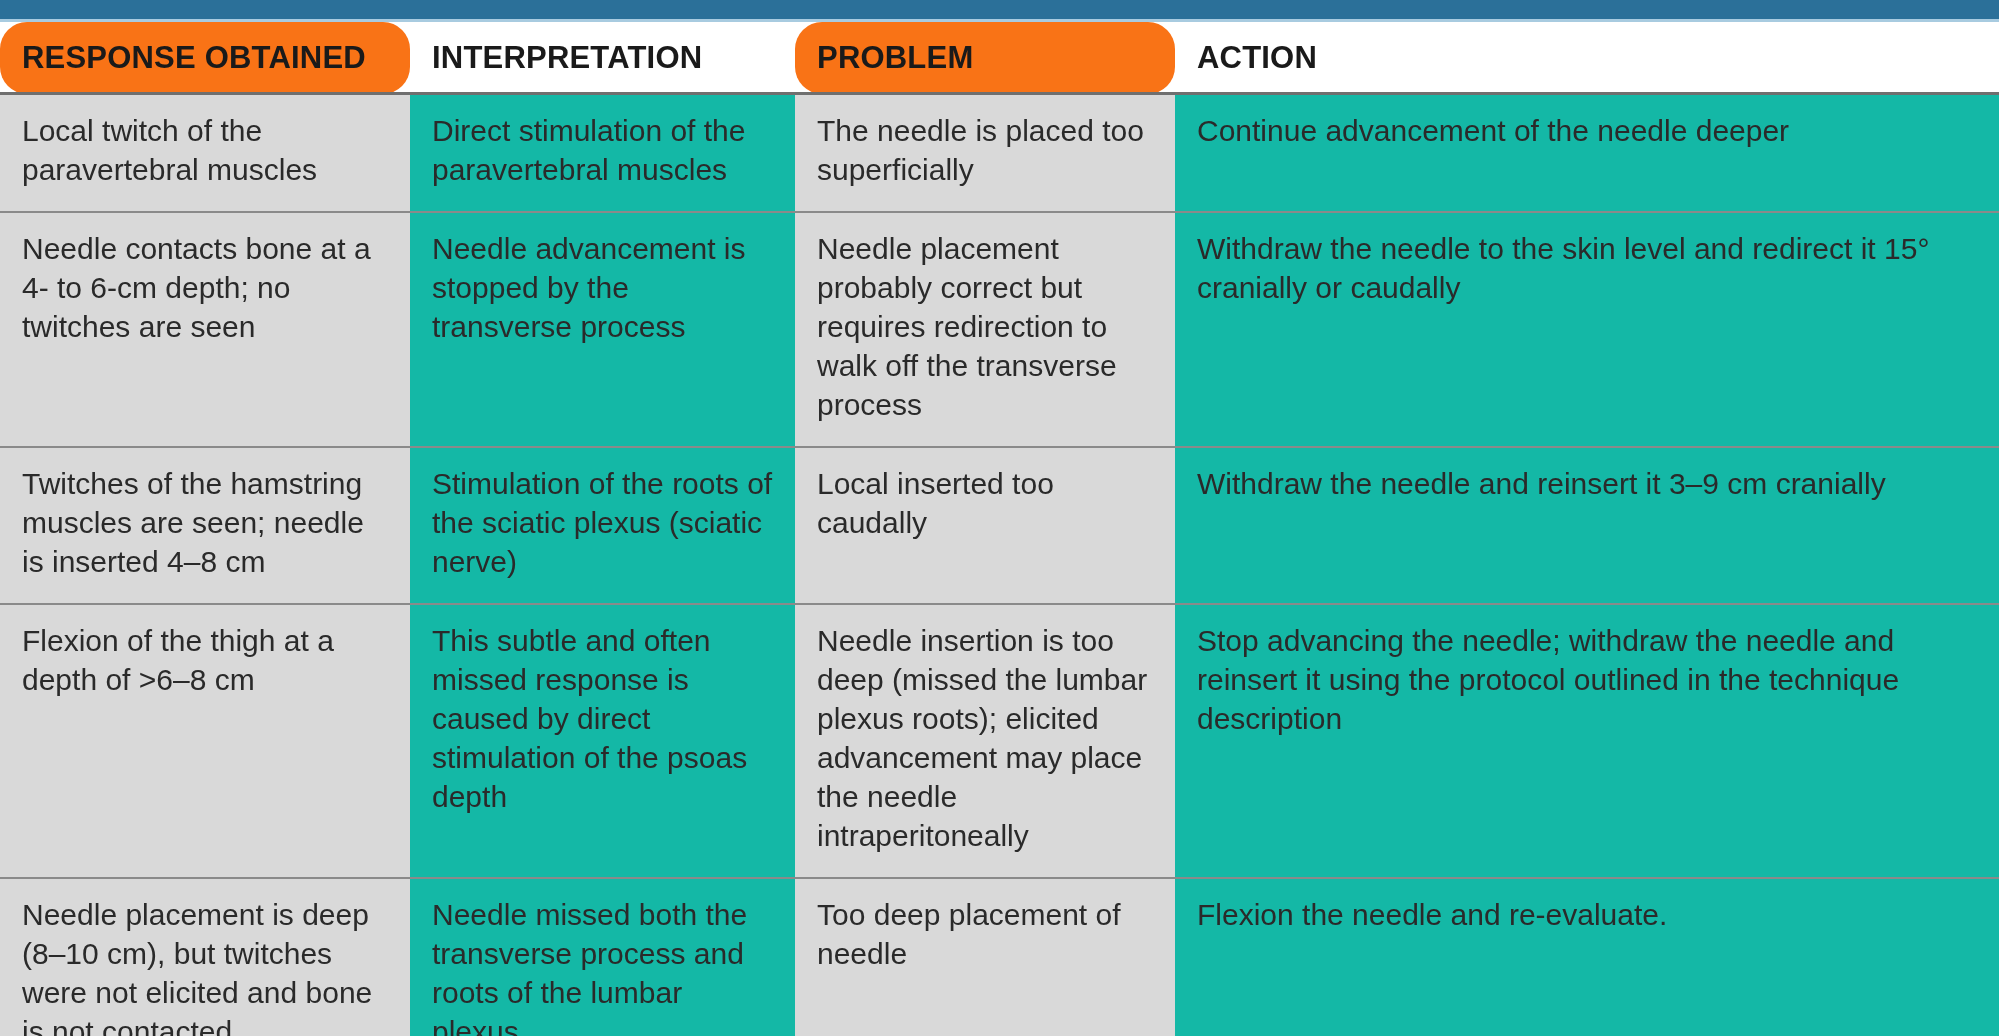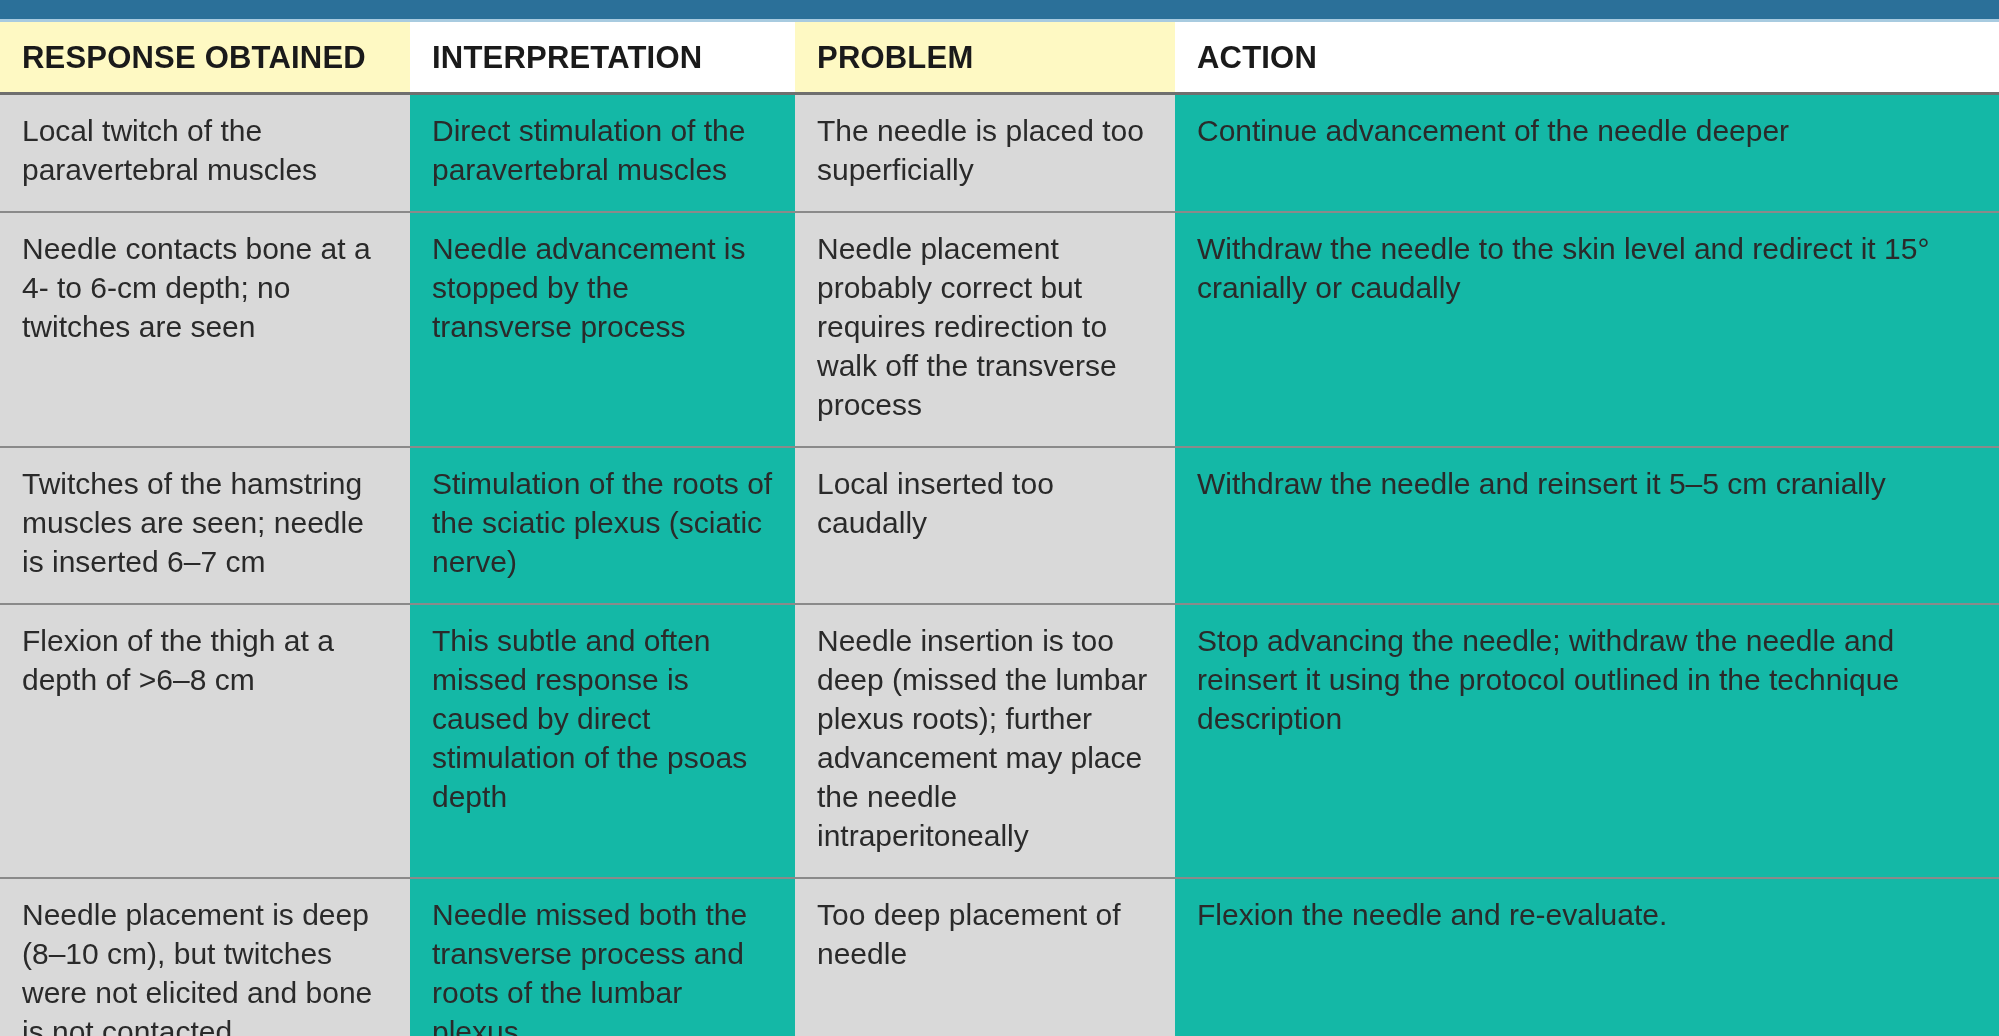--- a/index.html
+++ b/index.html
@@ -56,21 +56,21 @@
     color: #2a2a2a;
     padding: 16px 20px 22px 22px;
     box-sizing: border-box;
     border-bottom: 2px solid #8a8a8a;
   }
   tbody tr:last-child td {
     border-bottom: none;
   }
   .shade { background: #d9d9d9; }
   .plain { background: #14b8a6; }
-  .hshade { background: #fef9c3; }
+  .hshade { background: #f97316; border-radius: 27px; }
   .hplain { background: #ffffff; margin-top: 20px; }
   .cell-text { display: block; }
 </style>
 </head>
 <body>
 
 <div class="table-wrap">
 
   <div class="rule-top"></div>
 
@@ -116,42 +116,42 @@
         <td class="shade">
             <span class="cell-text">Needle placement probably correct but requires redirection to walk off the transverse process</span>
           </td>
         <td class="plain">
             <span class="cell-text">Withdraw the needle to the skin level and redirect it 15° cranially or caudally</span>
           </td>
       </tr>
 
       <tr>
         <td class="shade">
-            <span class="cell-text">Twitches of the hamstring muscles are seen; needle is inserted 6–7 cm</span>
+            <span class="cell-text">Twitches of the hamstring muscles are seen; needle is inserted 4–8 cm</span>
           </td>
         <td class="plain">
             <span class="cell-text">Stimulation of the roots of the sciatic plexus (sciatic nerve)</span>
           </td>
         <td class="shade">
             <span class="cell-text">Local inserted too caudally</span>
           </td>
         <td class="plain">
-            <span class="cell-text">Withdraw the needle and reinsert it 5–5 cm cranially</span>
+            <span class="cell-text">Withdraw the needle and reinsert it 3–9 cm cranially</span>
           </td>
       </tr>
 
       <tr>
         <td class="shade">
             <span class="cell-text">Flexion of the thigh at a depth of &gt;6–8 cm</span>
           </td>
         <td class="plain">
             <span class="cell-text">This subtle and often missed response is caused by direct stimulation of the psoas depth</span>
           </td>
         <td class="shade">
-            <span class="cell-text">Needle insertion is too deep (missed the lumbar plexus roots); further advancement may place the needle intraperitoneally</span>
+            <span class="cell-text">Needle insertion is too deep (missed the lumbar plexus roots); elicited advancement may place the needle intraperitoneally</span>
           </td>
         <td class="plain">
             <span class="cell-text">Stop advancing the needle; withdraw the needle and reinsert it using the protocol outlined in the technique description</span>
           </td>
       </tr>
 
       <tr>
         <td class="shade">
             <span class="cell-text">Needle placement is deep (8–10 cm), but twitches were not elicited and bone is not contacted</span>
           </td>

